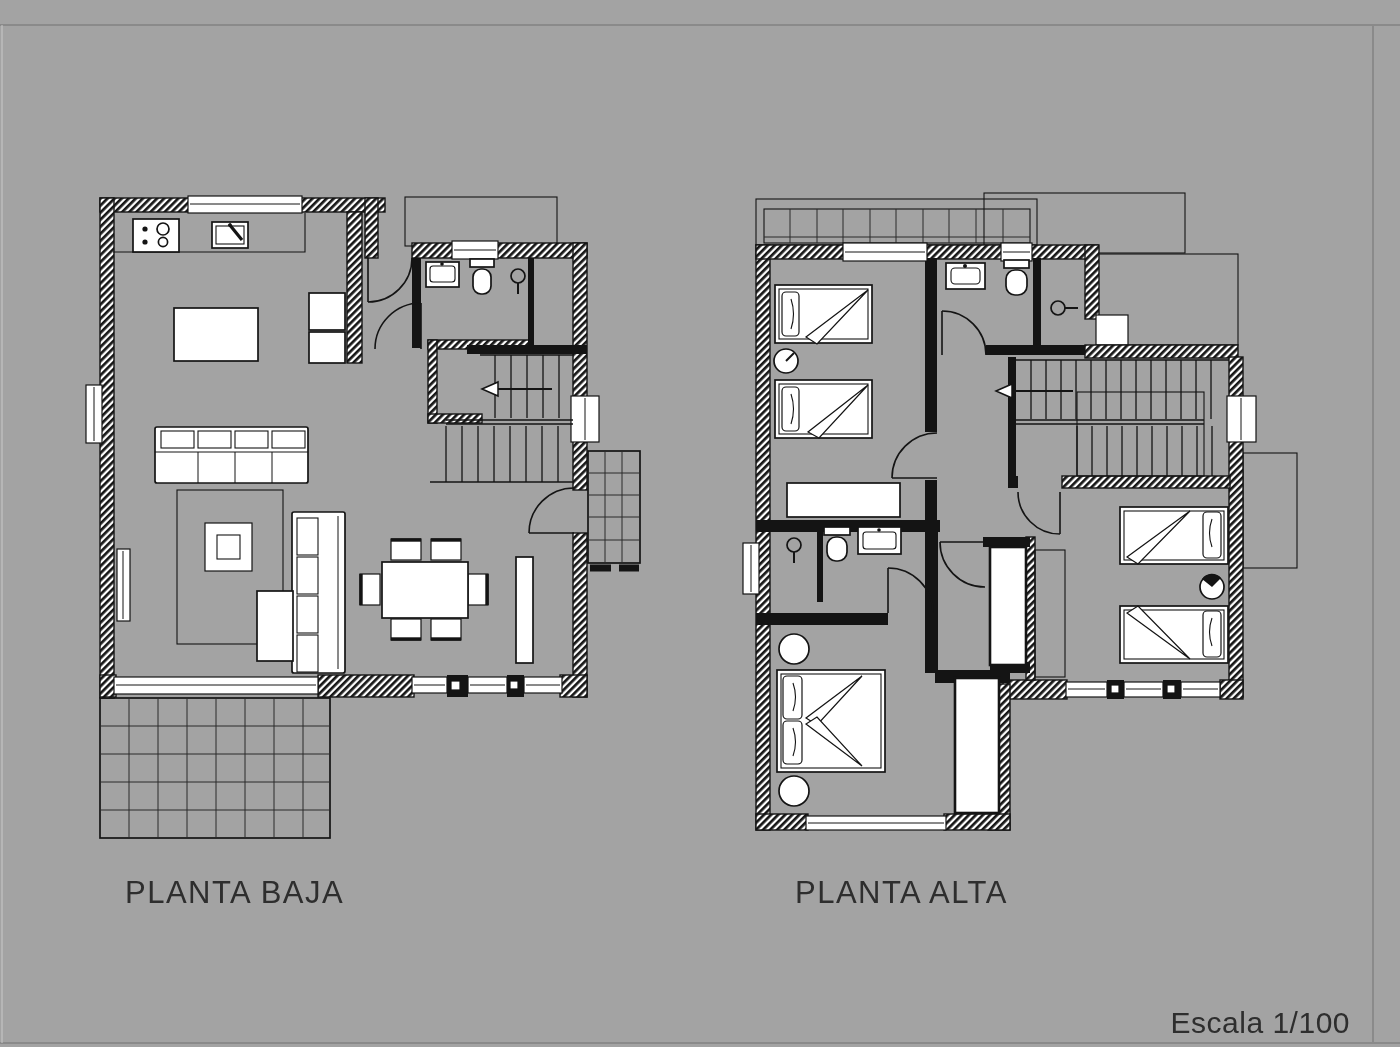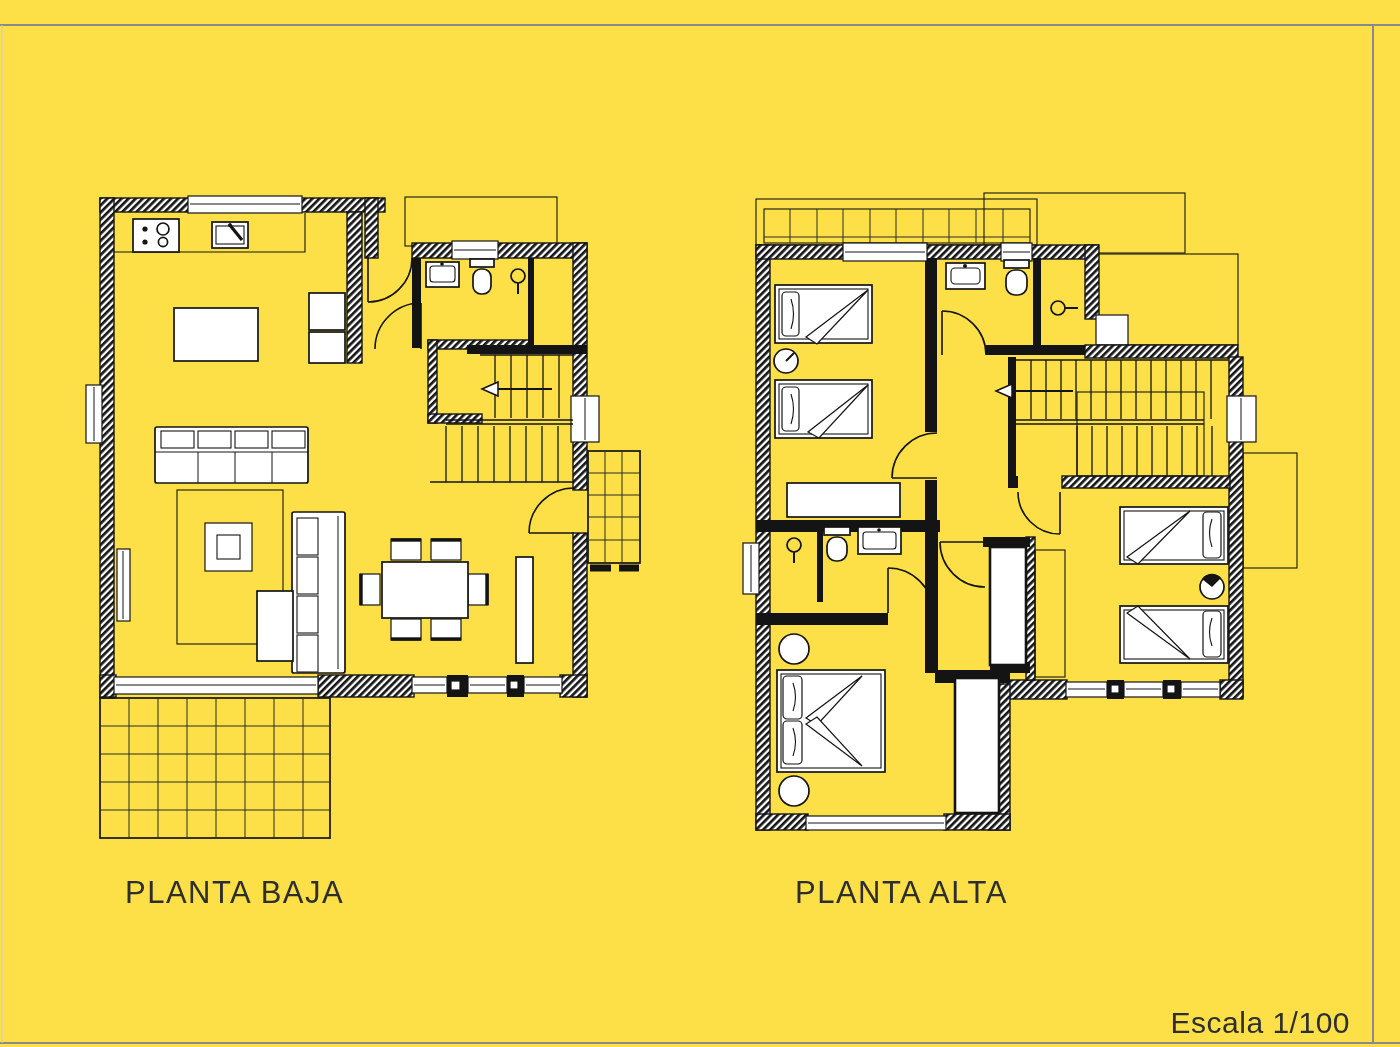--- a/index.html
+++ b/index.html
@@ -1,16 +1,16 @@
 <!DOCTYPE html>
 <html><head>
 <meta charset="utf-8">
 <style>
   html,body{margin:0;padding:0;background:#ffffff;}
-  .sheet{position:relative;width:1400px;height:1047px;background:#fde047;overflow:hidden;
+  .sheet{position:relative;width:1400px;height:1047px;background:#a3a3a3;overflow:hidden;
          font-family:"Liberation Sans", sans-serif;}
   svg{position:absolute;left:0;top:0;}
   .hw{fill:url(#hatch);stroke:#141414;stroke-width:1.4;}          
   .sw{fill:#141414;stroke:none;}                                   
   .fu{fill:#ffffff;stroke:#141414;stroke-width:1.7;}               
   .fu2{fill:#ffffff;stroke:#141414;stroke-width:1.2;}
   .fo{fill:none;stroke:#141414;stroke-width:1.7;}
   .fo1{fill:none;stroke:#141414;stroke-width:1.1;}
   .fo2{fill:#ffffff;stroke:#141414;stroke-width:2.6;}
   .wn{fill:#ffffff;stroke:#141414;stroke-width:1.2;}               

